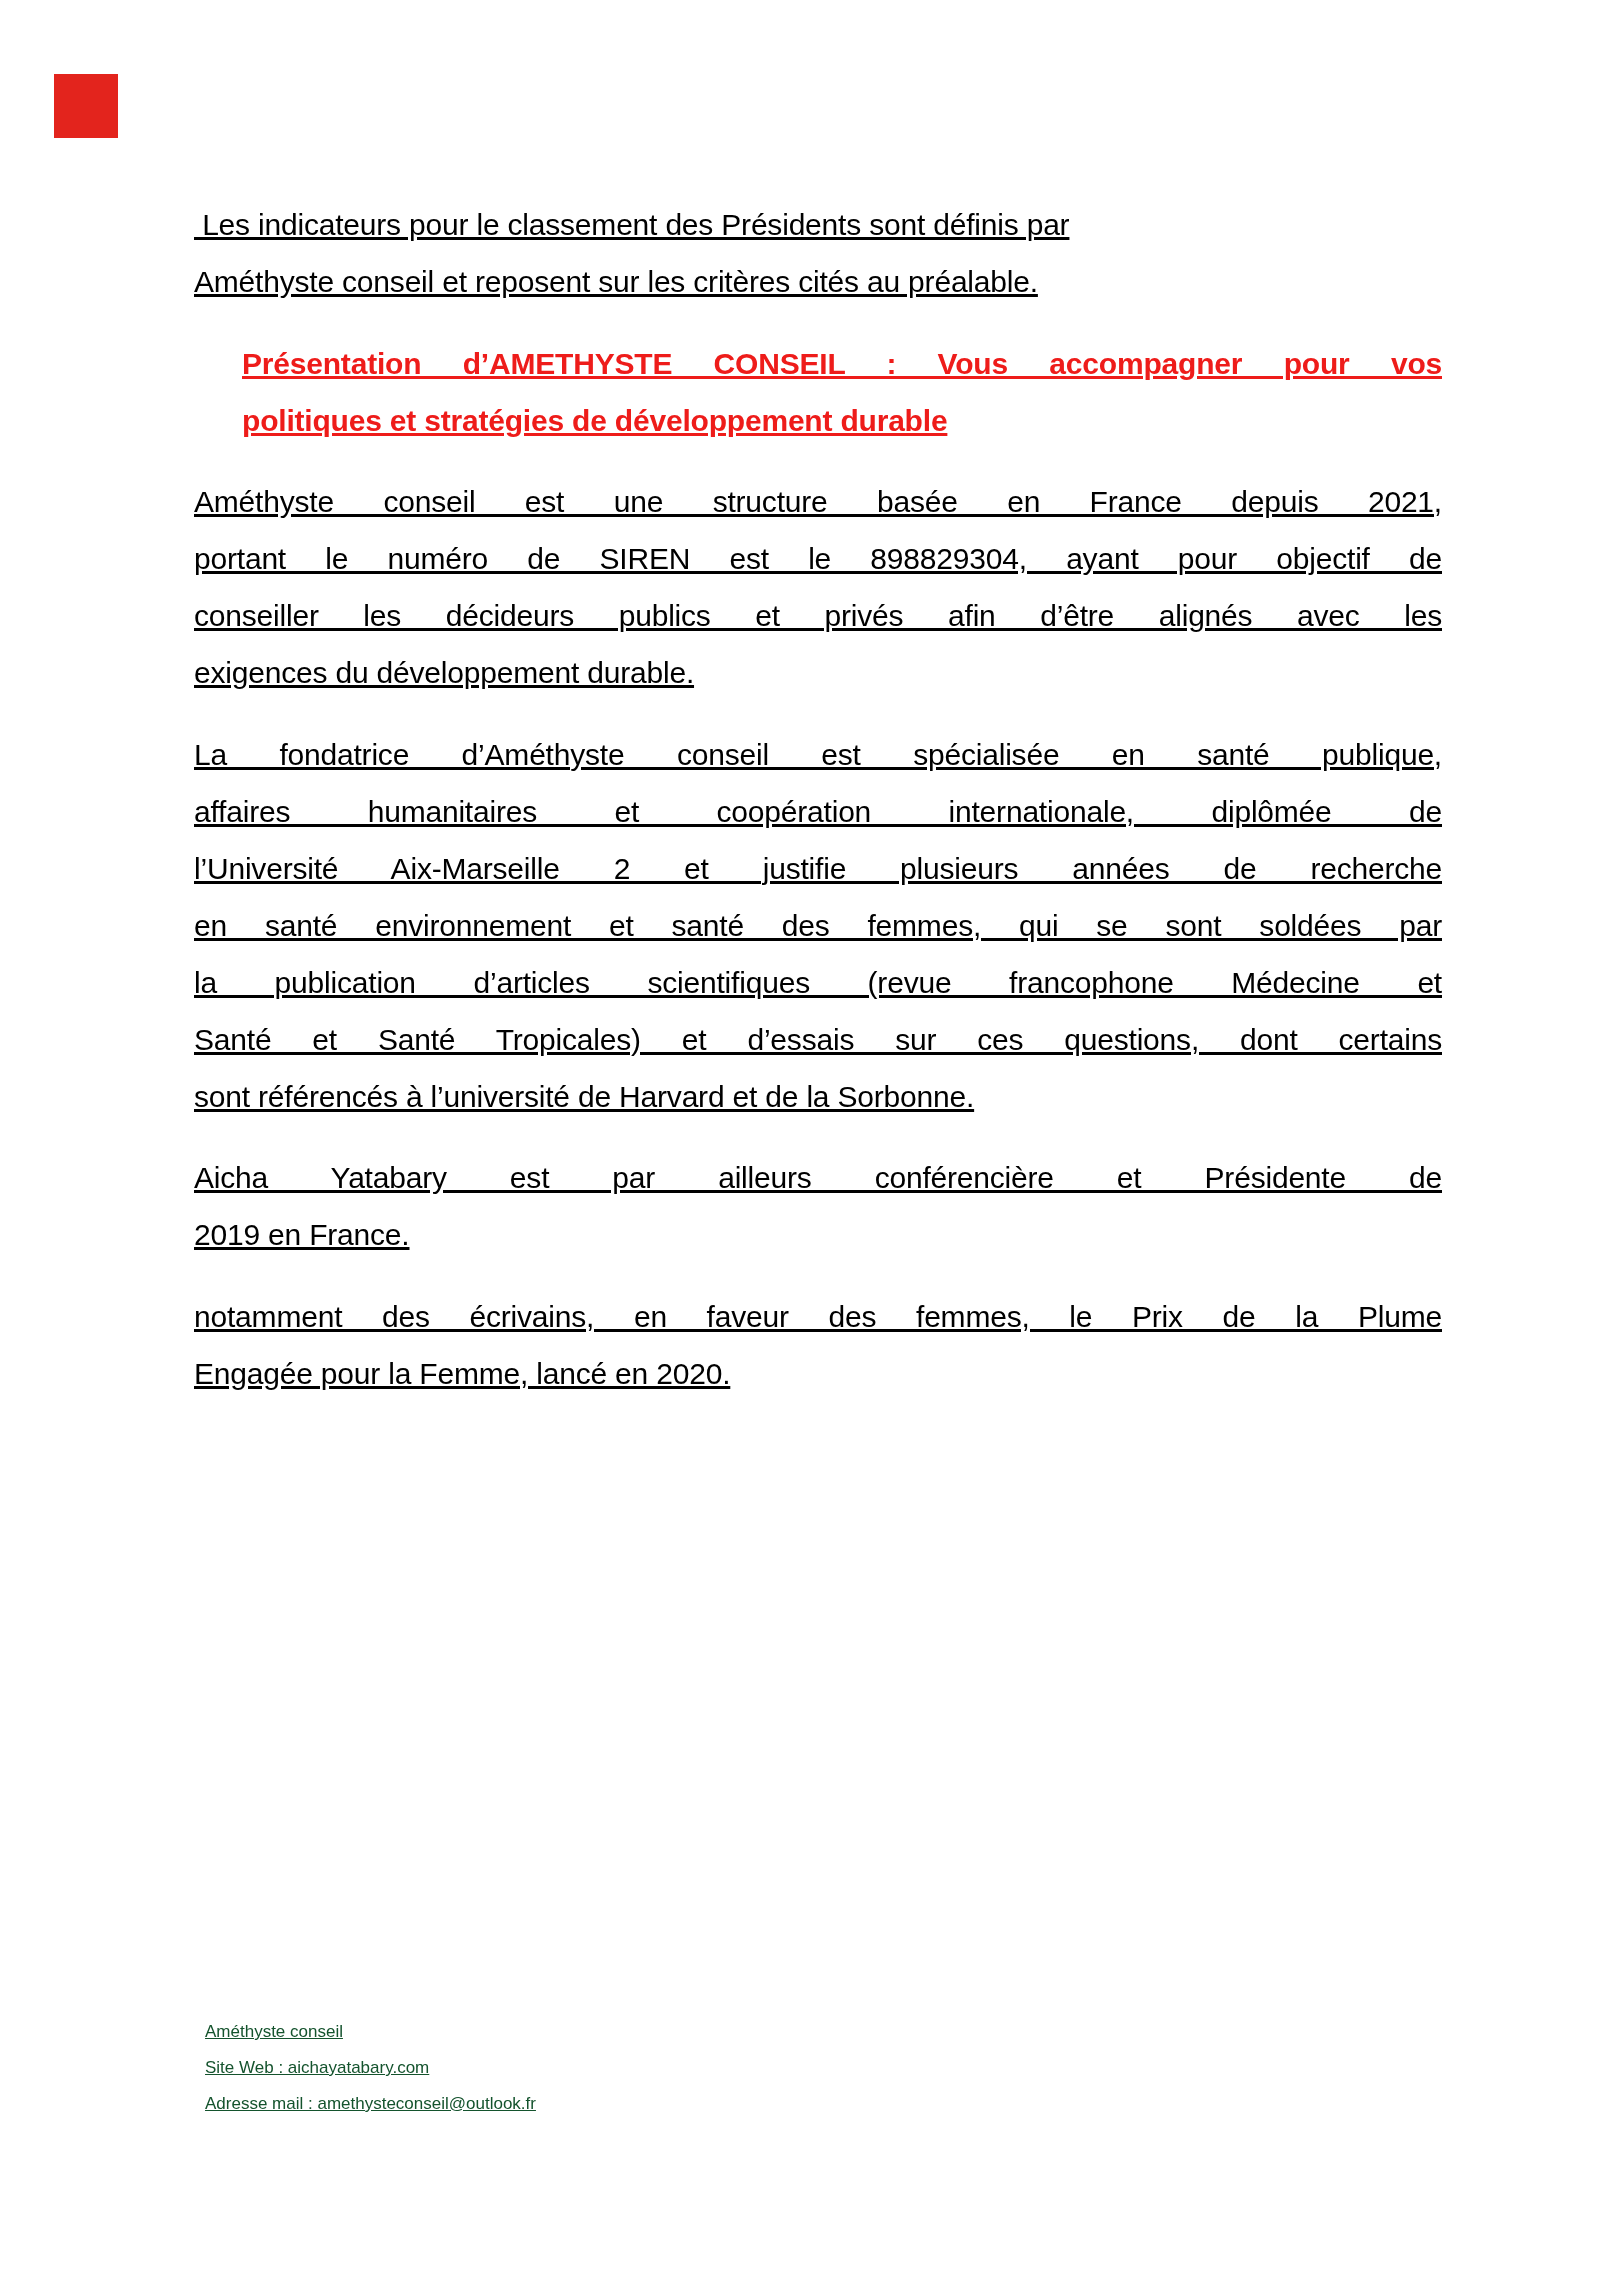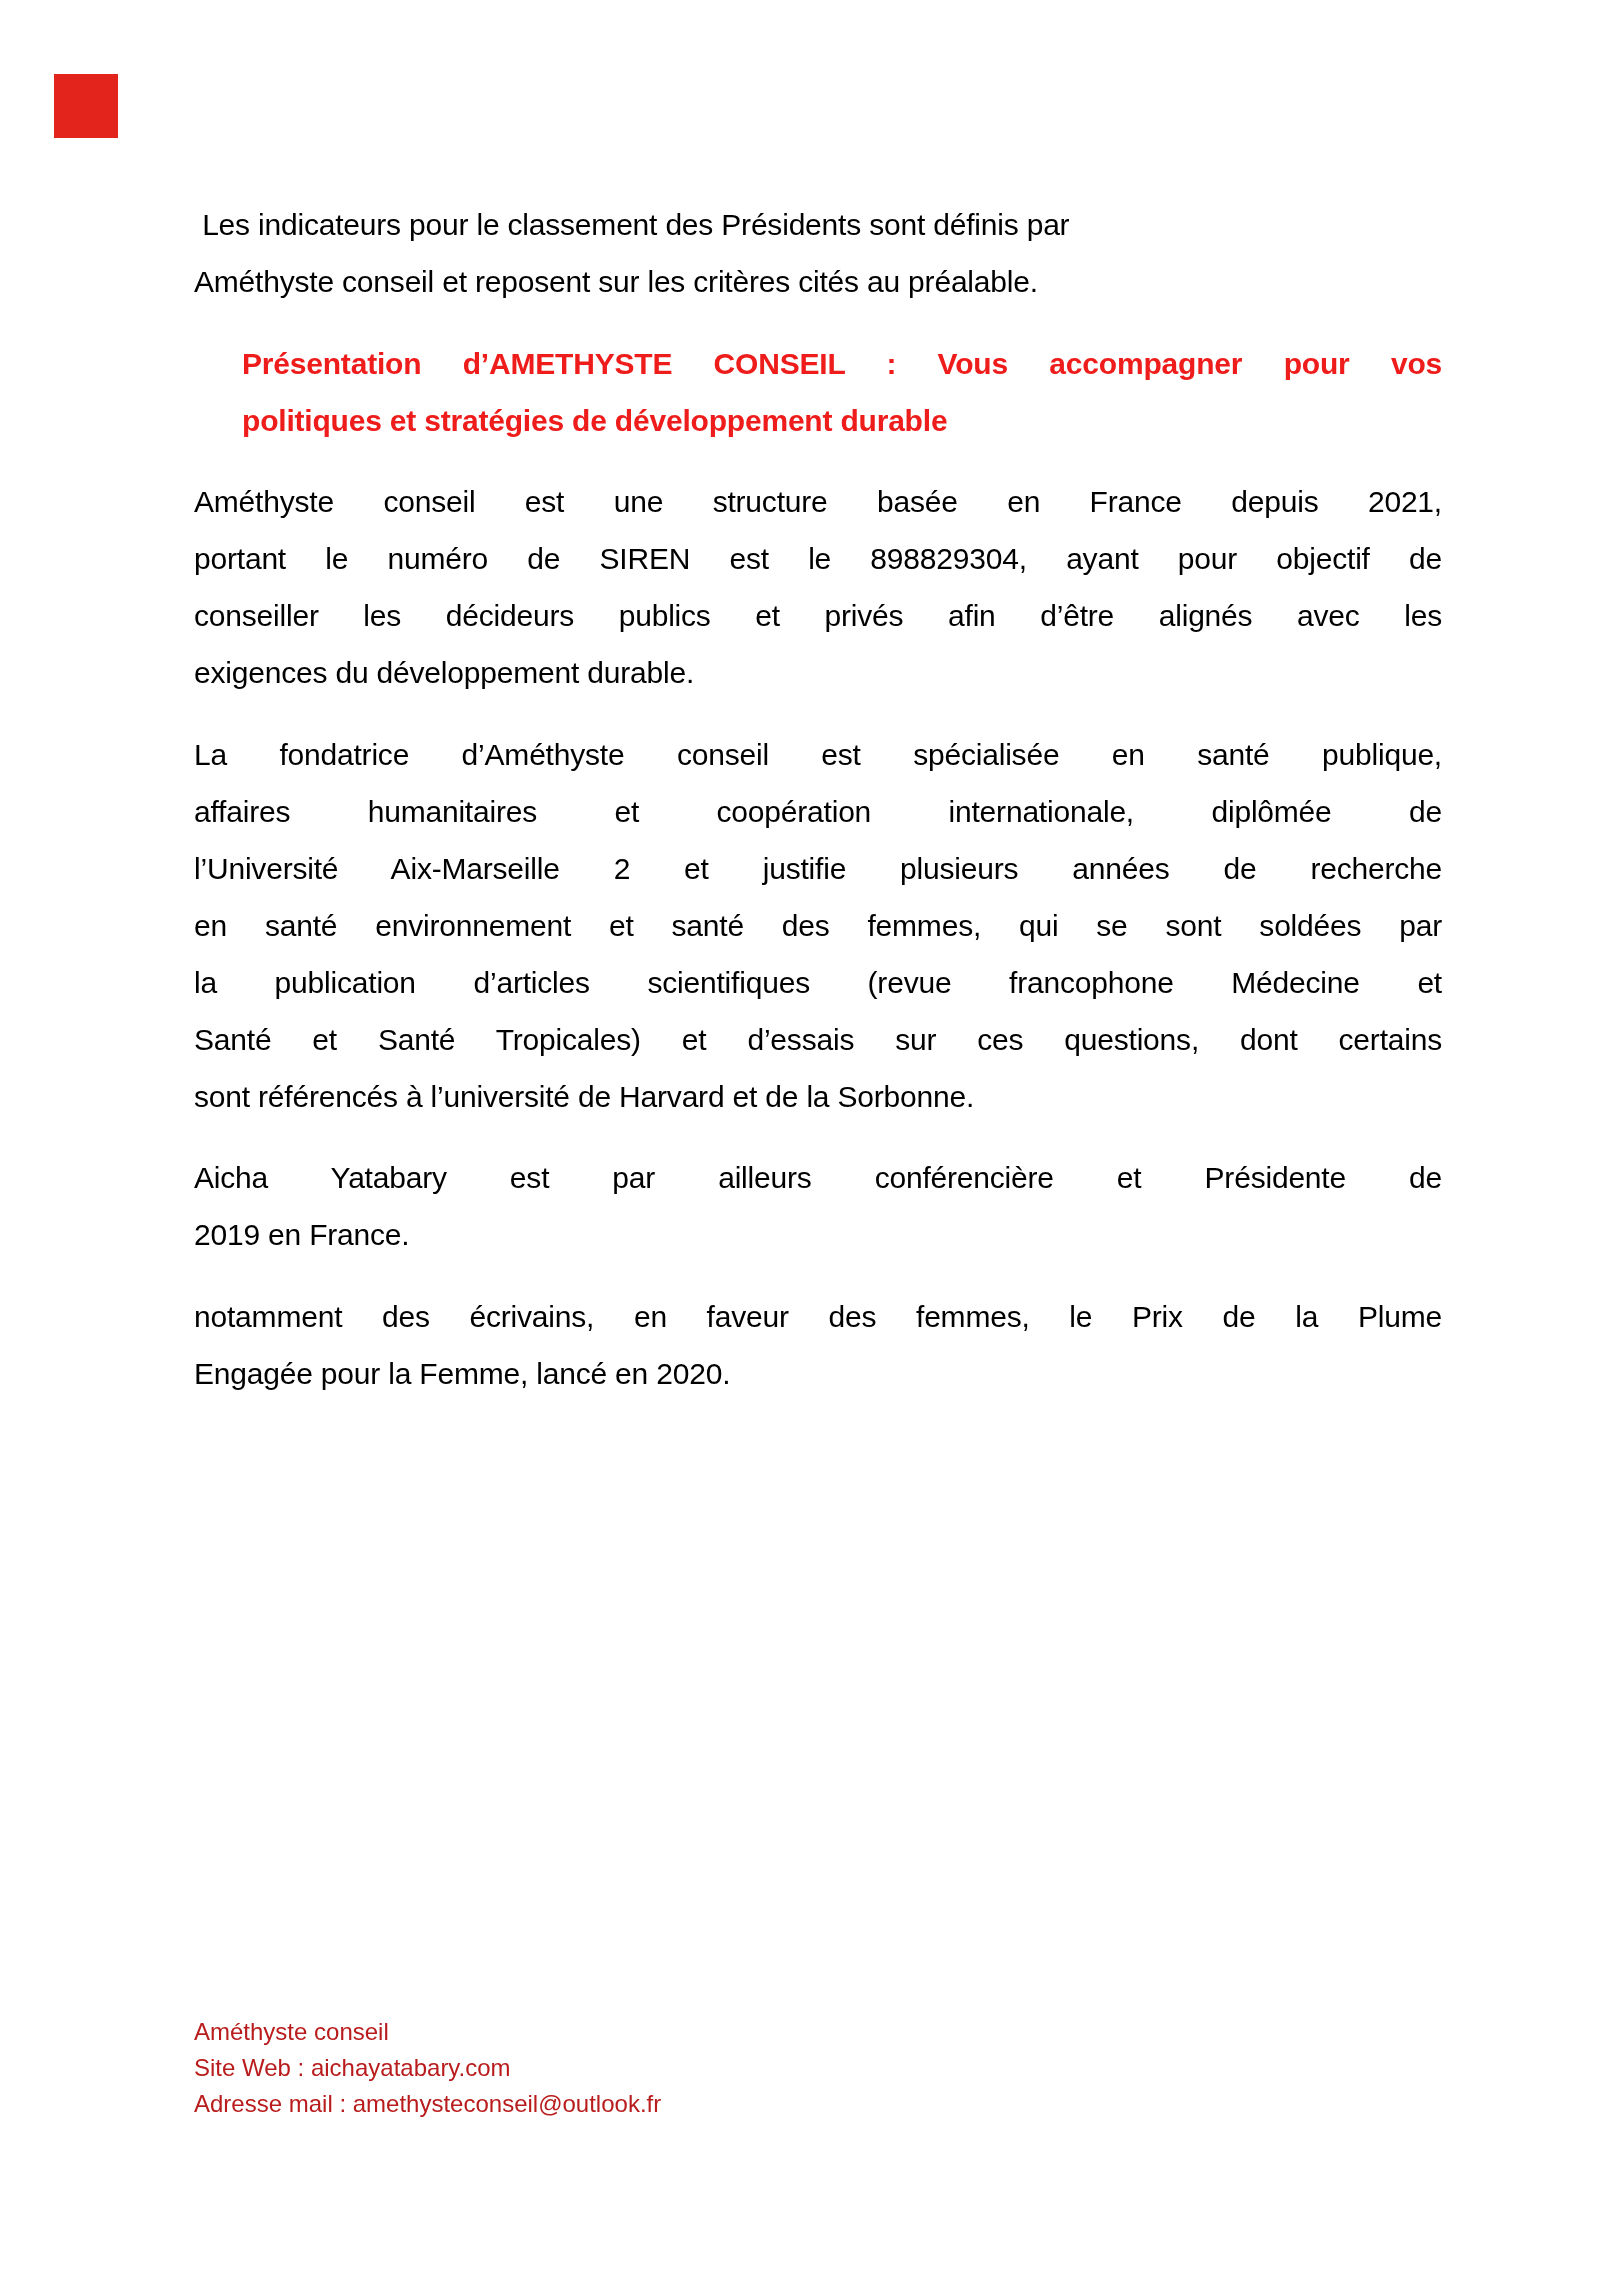--- a/index.html
+++ b/index.html
@@ -27,28 +27,28 @@
     width: 1248px;
   }
   .para {
     margin: 0 0 24.5px 0;
     font-size: 30px;
     line-height: 57px;
     letter-spacing: -0.2px;
     color: #000000;
   }
   .para.heading { font-weight: bold; color: #ee1c1a; margin-left: 48px; }
-  .ln { display: block; text-align: left; }
+  .ln { display: block; text-align: left; text-decoration: underline; }
   .just .ln.fill { text-align: justify; text-align-last: justify; }
   .footer {
     position: absolute;
-    left: 194px; top: 2014px;
-    font-size: 24px;
+    left: 205px; top: 2014px;
+    font-size: 17px;
     line-height: 36px;
-    color: #b91c1c;
+    color: #14532d;
   }
   .footer .ln { display: block; }
 </style>
 </head>
 <body>
 
 <div class="page" style="background: rgb(255, 255, 255);">
   <div class="marker" style="background: rgb(227, 36, 29);"></div>
   <div class="content">
       <p class="para body">

